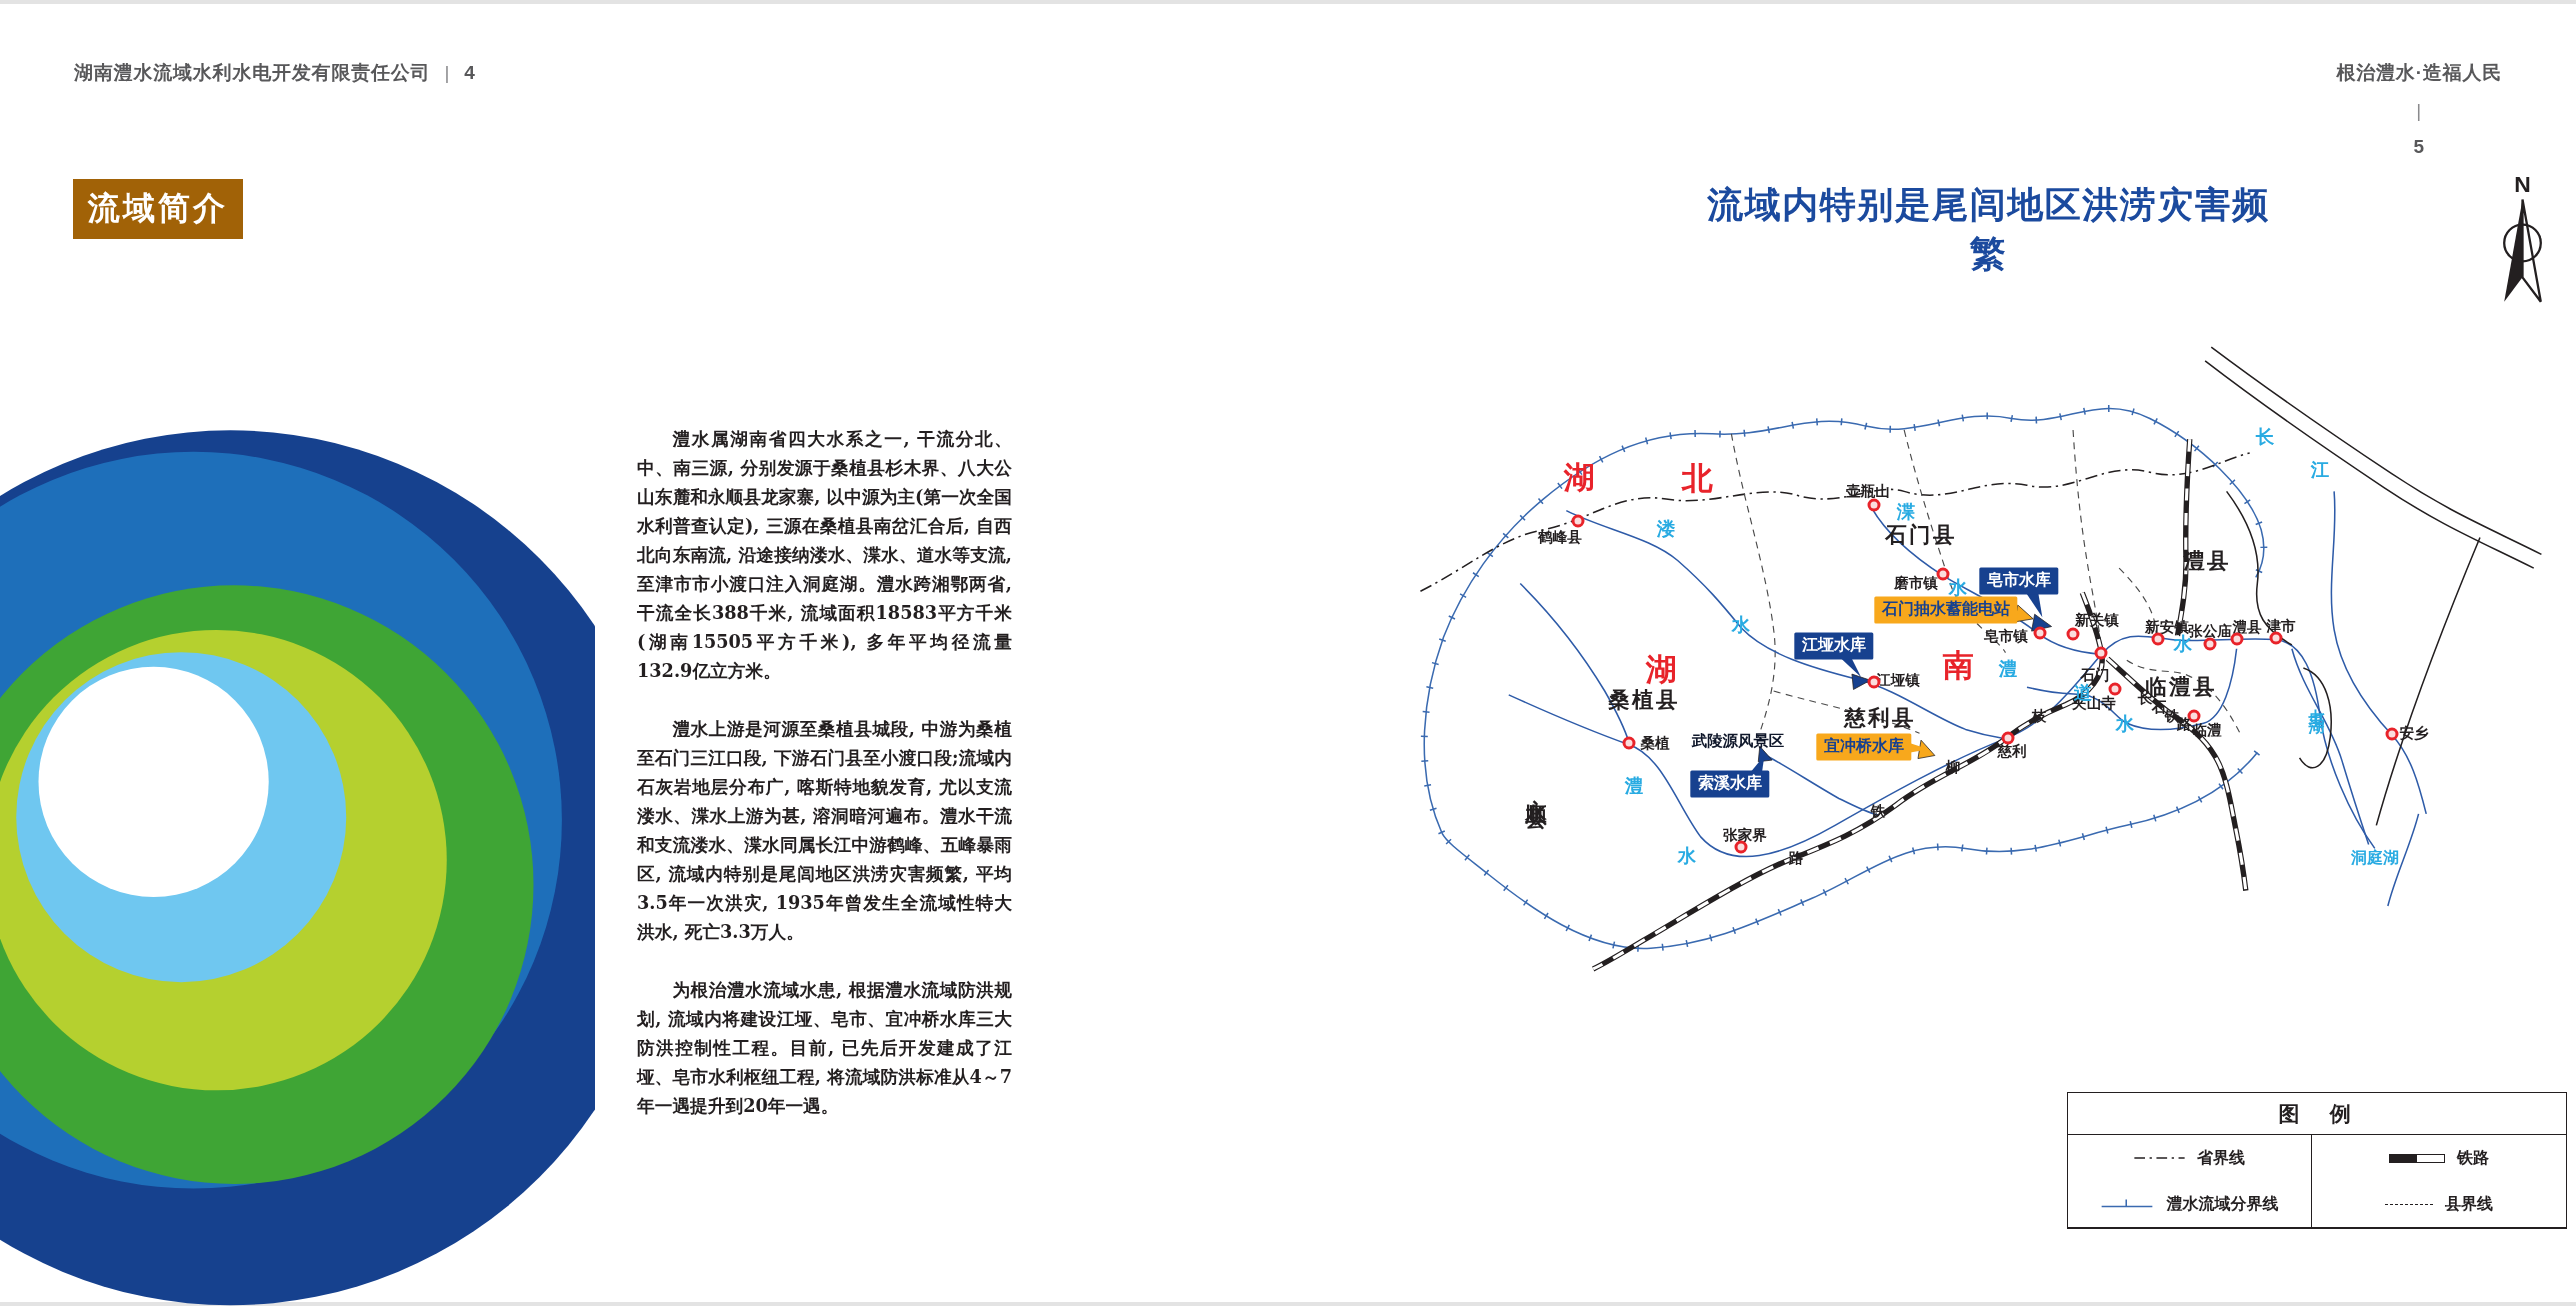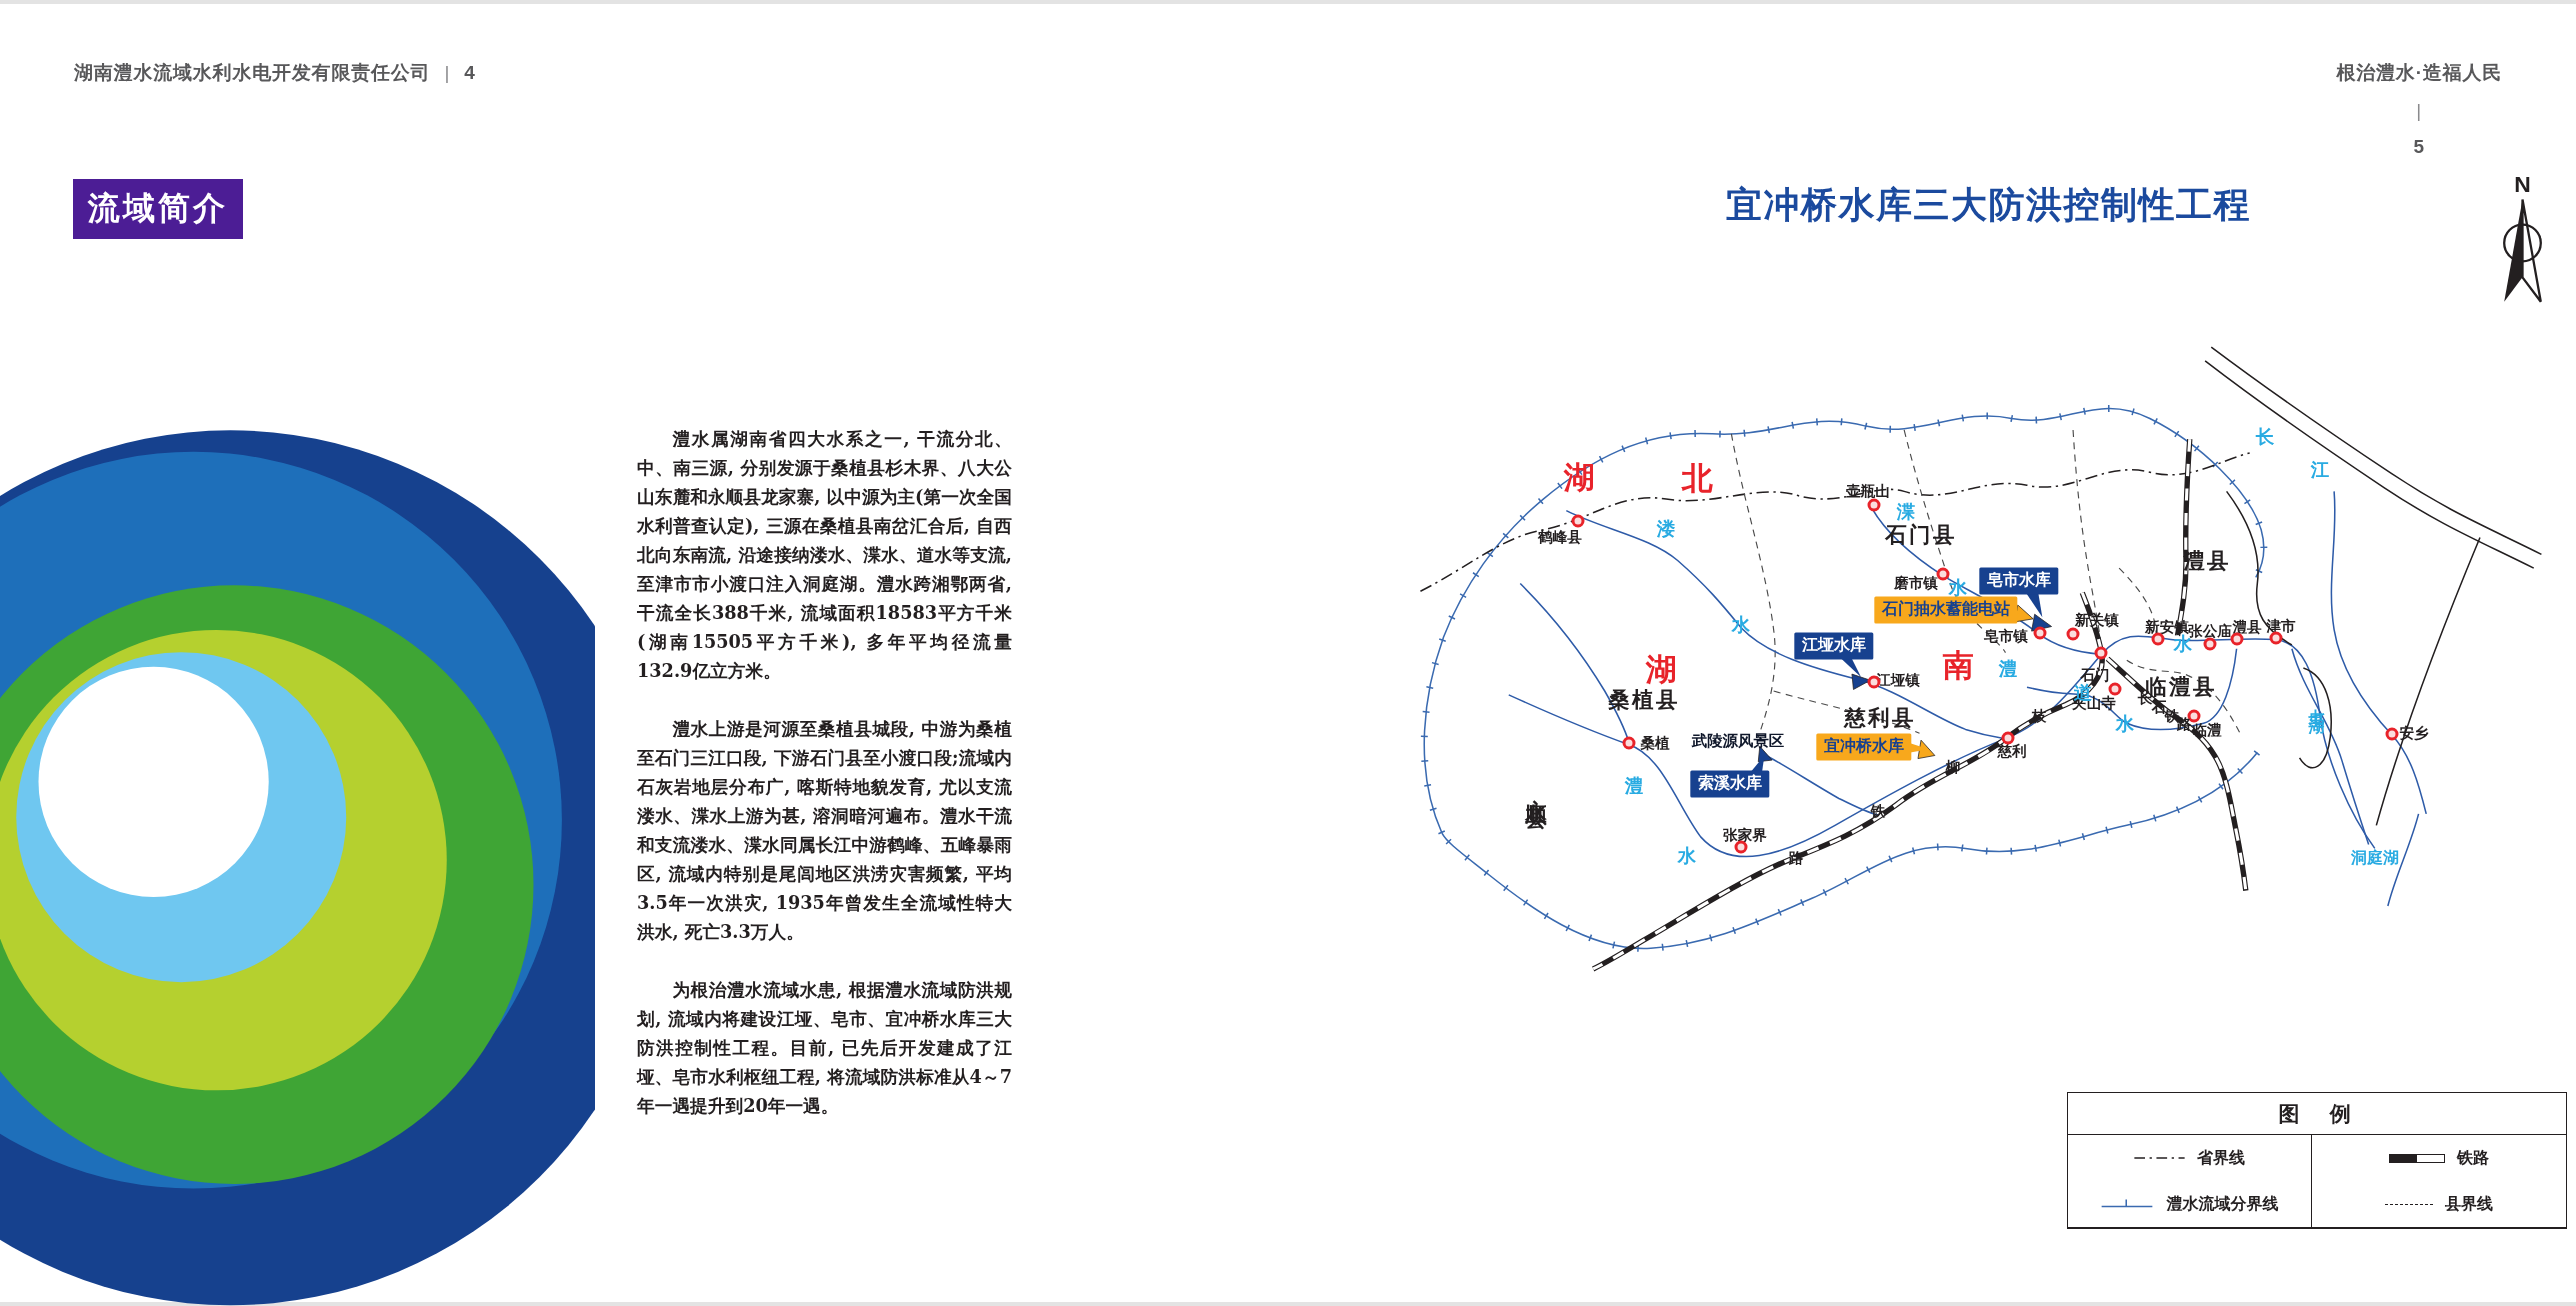--- a/index.html
+++ b/index.html
@@ -12,21 +12,21 @@
 
   
   .page-header{position:absolute;top:60px;font-size:19px;font-weight:bold;color:#58585a;
     display:flex;align-items:center;gap:14px;letter-spacing:0.8px;}
   .header-left{left:74px;}
   .header-right{right:74px;flex-direction:column;}
   .page-header .divider{color:#8a8a8d;font-weight:normal;}
 
   
   .section-badge{position:absolute;left:73px;top:179px;width:170px;height:60px;
-    background:#4c1d95;color:#ffffff;font-size:32px;font-weight:bold;
+    background:#a16207;color:#ffffff;font-size:32px;font-weight:bold;
     display:flex;align-items:center;justify-content:center;letter-spacing:3.1px;}
 
   
   .body-text{position:absolute;left:637px;top:424px;width:375px;color:#231f20;
     font-family:"DejaVu Serif","Liberation Serif",serif;font-weight:bold;
     font-size:17.7px;line-height:29px;text-align:justify;}
   .body-text p{margin:0 0 29px 0;text-indent:2em;}
 
   
   .map-title{position:absolute;left:1689px;top:181px;width:599px;text-align:center;
@@ -101,21 +101,21 @@
   <g>
     <circle cx="300" cy="590" r="570" fill="#16418e"></circle>
     <circle cx="252" cy="528" r="480" fill="#1e6fba"></circle>
     <circle cx="305" cy="612" r="390" fill="#3fa535"></circle>
     <circle cx="282" cy="580" r="300" fill="#b5d02f"></circle>
     <circle cx="236" cy="524" r="215" fill="#6fc7f0"></circle>
     <circle cx="200" cy="478" r="150" fill="#ffffff"></circle>
   </g>
 </svg>
 
-<div class="map-title">宜冲桥水库三大防洪控制性工程</div>
+<div class="map-title">流域内特别是尾闾地区洪涝灾害频繁</div>
 <svg class="compass" viewBox="0 0 80 190">
   <text x="40" y="28" text-anchor="middle" font-size="30" font-weight="bold" fill="#231f20" font-family="Liberation Sans, sans-serif">N</text>
   <polygon points="40,38 16,172 40,140" fill="#231f20"></polygon>
   <polygon points="40,38 64,172 40,140" fill="#ffffff" stroke="#231f20" stroke-width="3"></polygon>
   <circle cx="40" cy="95" r="24" fill="none" stroke="#231f20" stroke-width="3"></circle>
 </svg>
 
 <svg class="full-svg" viewBox="0 0 3355 1701">
 
   <g fill="none" stroke="#3a6ab0">

